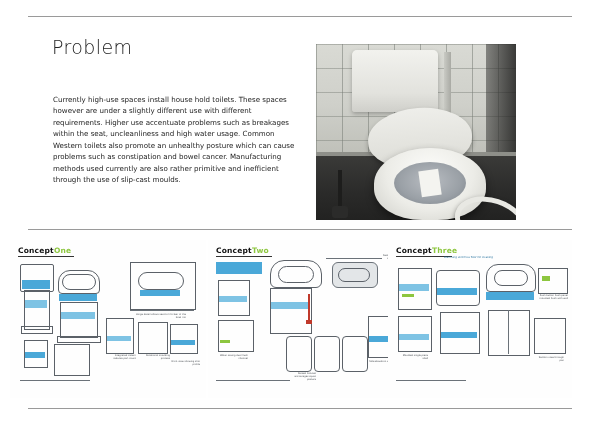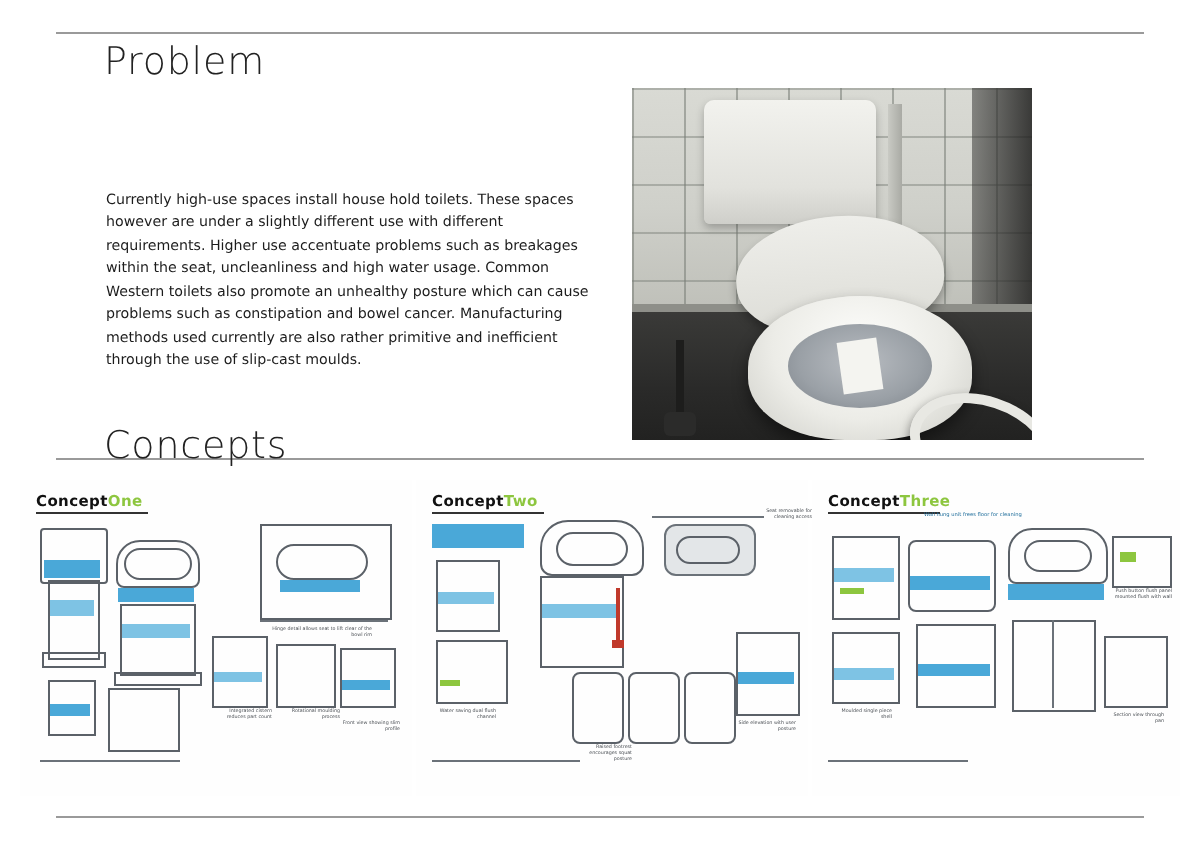--- a/index.html
+++ b/index.html
@@ -37,21 +37,21 @@
 
   
   .heading {
     position: absolute;
     font-family: "DejaVu Sans", sans-serif;
     font-weight: 300;
     font-size: 19px;
     letter-spacing: 0.4px;
     color: #222;
   }
-  .heading.problem { left: 52px; top: 20px; }
+  .heading.problem { left: 52px; top: 36px; }
   .heading.concepts { left: 52px; top: 212px; }
 
   
   .problem-text {
     position: absolute;
     left: 53px;
     top: 46px;
     width: 246px;
     font-family: "DejaVu Sans", sans-serif;
     font-size: 7.1px;
@@ -155,21 +155,21 @@
   }
   .concept-panel {
     position: absolute;
     top: 4px;
     height: 158px;
     background: #fefefe;
     text-align: right;
   }
   .concept-panel.p1 { left: 4px;   width: 196px; }
   .concept-panel.p2 { left: 202px; width: 196px; }
-  .concept-panel.p3 { left: 400px; width: 184px; }
+  .concept-panel.p3 { left: 382px; width: 184px; }
 
   .concept-title {
     position: absolute;
     left: 8px; top: 6px;
     font-family: "DejaVu Sans", sans-serif;
     font-size: 7.5px;
     font-weight: bold;
     color: #111;
     letter-spacing: 0.2px;
   }
@@ -261,21 +261,20 @@
     <div class="cistern"></div>
     <div class="lid"></div>
     <div class="bowl"></div>
     <div class="bowl-inner"></div>
     <div class="paper"></div>
     <div class="seatring"></div>
     <div class="brush"></div>
     <div class="brush-head"></div>
   </div>
 
-  <div class="heading concepts">Concepts</div>
 
   <div class="board">
 
     <div class="concept-panel p1">
       <div class="concept-title"><span>Concept</span><span class="num">One</span></div>
       <div class="title-underline"></div>
 
       <div class="sk" style="left:10px; top:24px; width:32px; height:26px; border-radius:2px;"></div>
       <div class="sk-fill-blue" style="left:12px; top:40px; width:28px; height:9px;"></div>
       <div class="sk" style="left:14px; top:50px; width:24px; height:38px;"></div>

